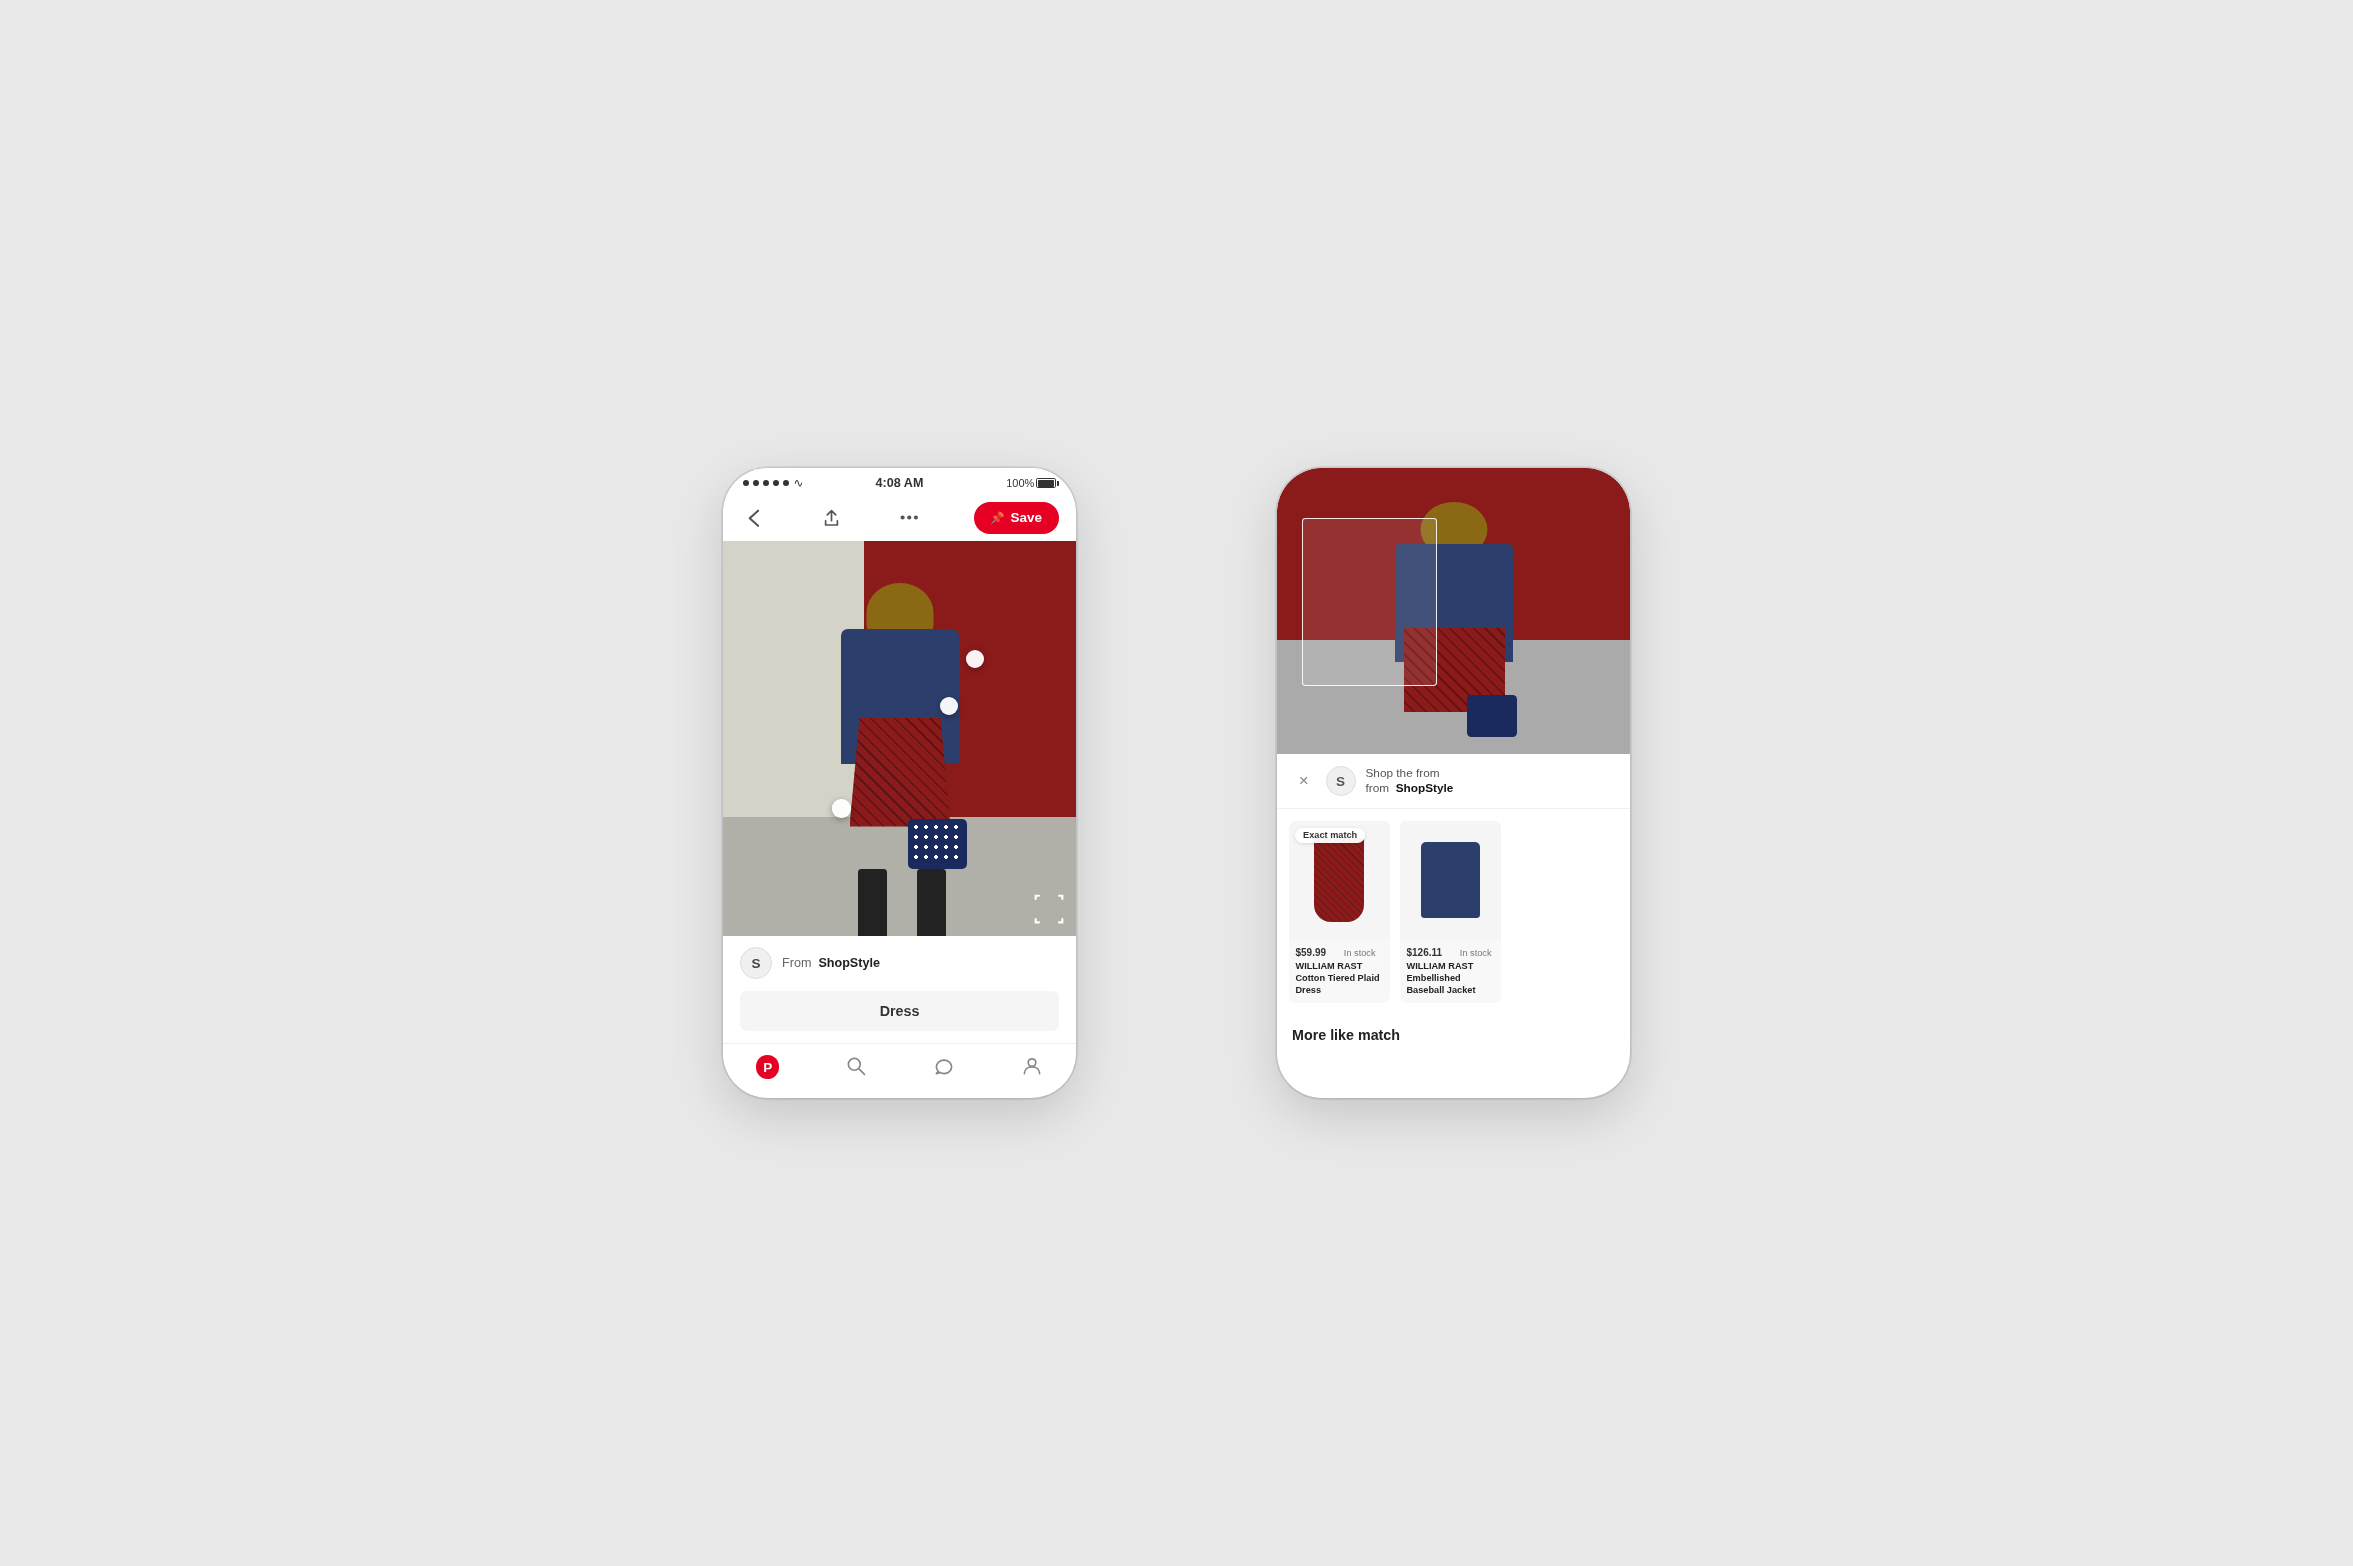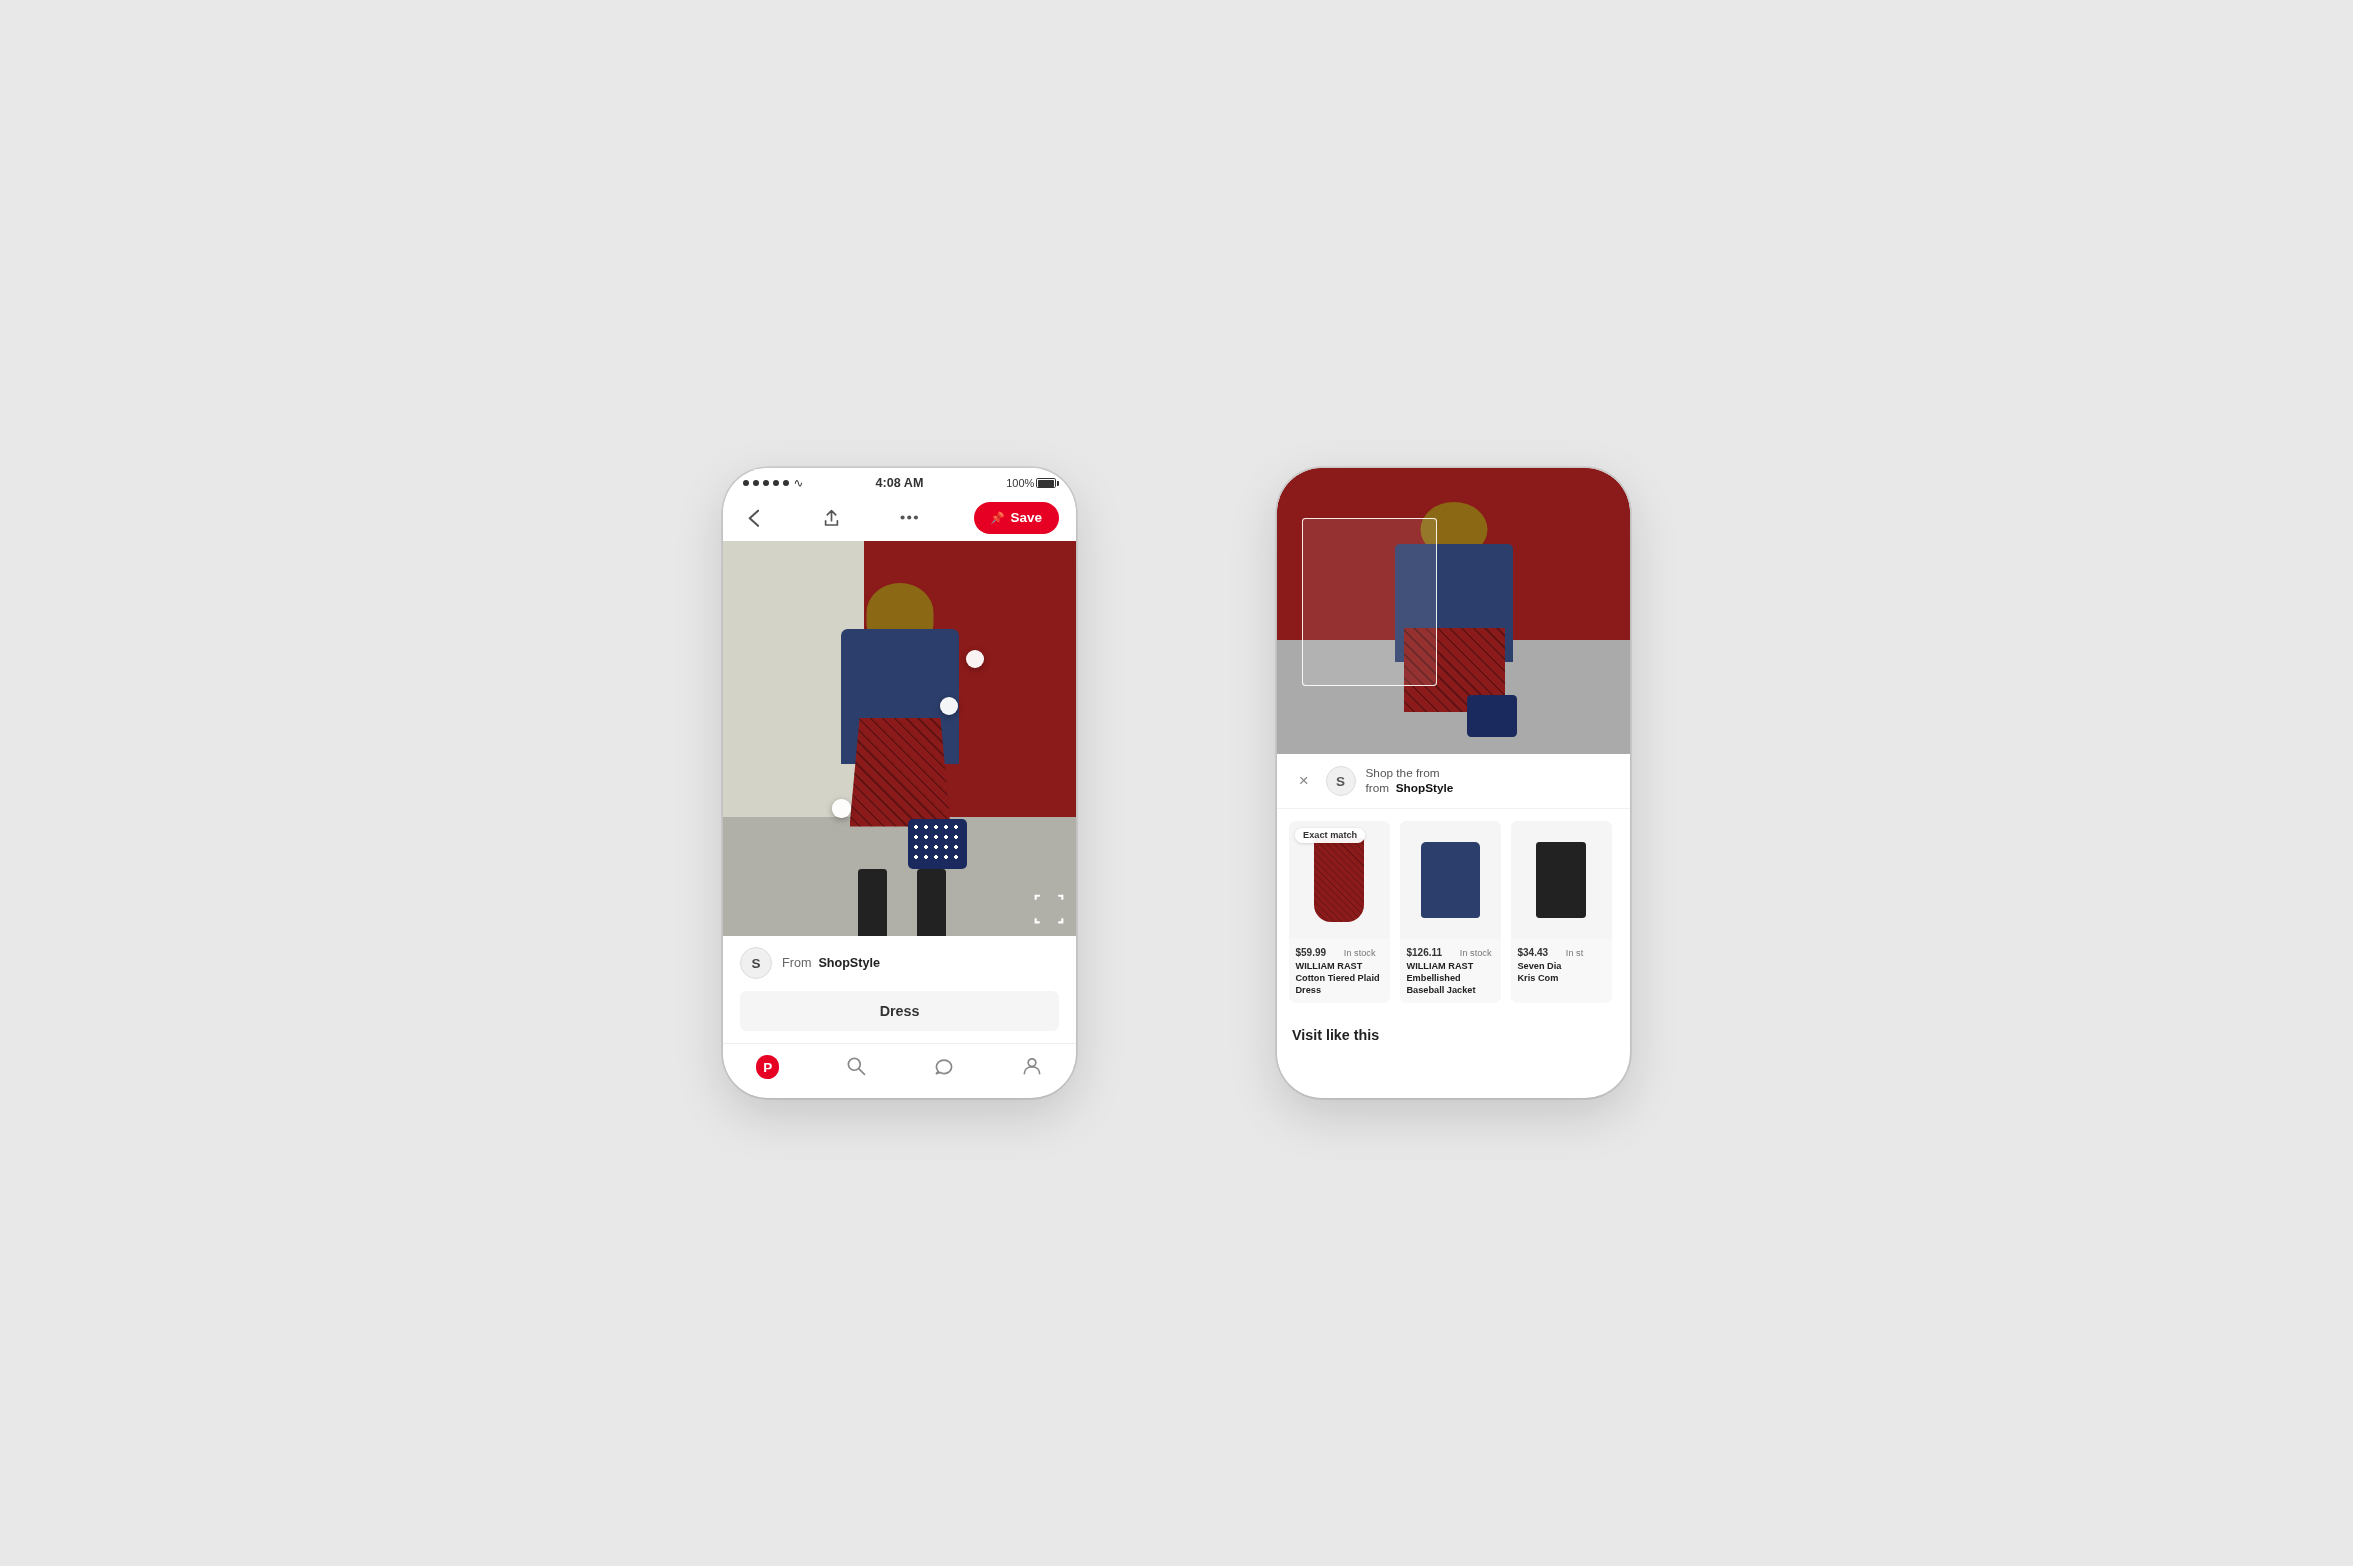--- a/index.html
+++ b/index.html
@@ -849,40 +849,25 @@
                 <span class="product-price">$126.11</span>
                 <span class="product-stock">In stock</span>
               </div>
               <div class="product-brand">
                 <span>WILLIAM RAST</span><br>
                 <span>Embellished Baseball Jacket</span>
               </div>
             </div>
           </div>
 
-          <div class="product-card">
-            <div class="product-image product-boots-img">
-              <div class="boots-mini"></div>
-            </div>
-            <div class="product-info">
-              <div>
-                <span class="product-price">$34.43</span>
-                <span class="product-stock">In st</span>
-              </div>
-              <div class="product-brand">
-                <span>Seven Dia</span><br>
-                <span>Kris Com</span>
-              </div>
-            </div>
-          </div>
 
         </div>
 
         <div class="more-section">
-          <div class="more-title">Visit like this</div>
+          <div class="more-title">More like match</div>
         </div>
 
       </div>
 
     </div>
   </div>
 
 </div>
 
 

